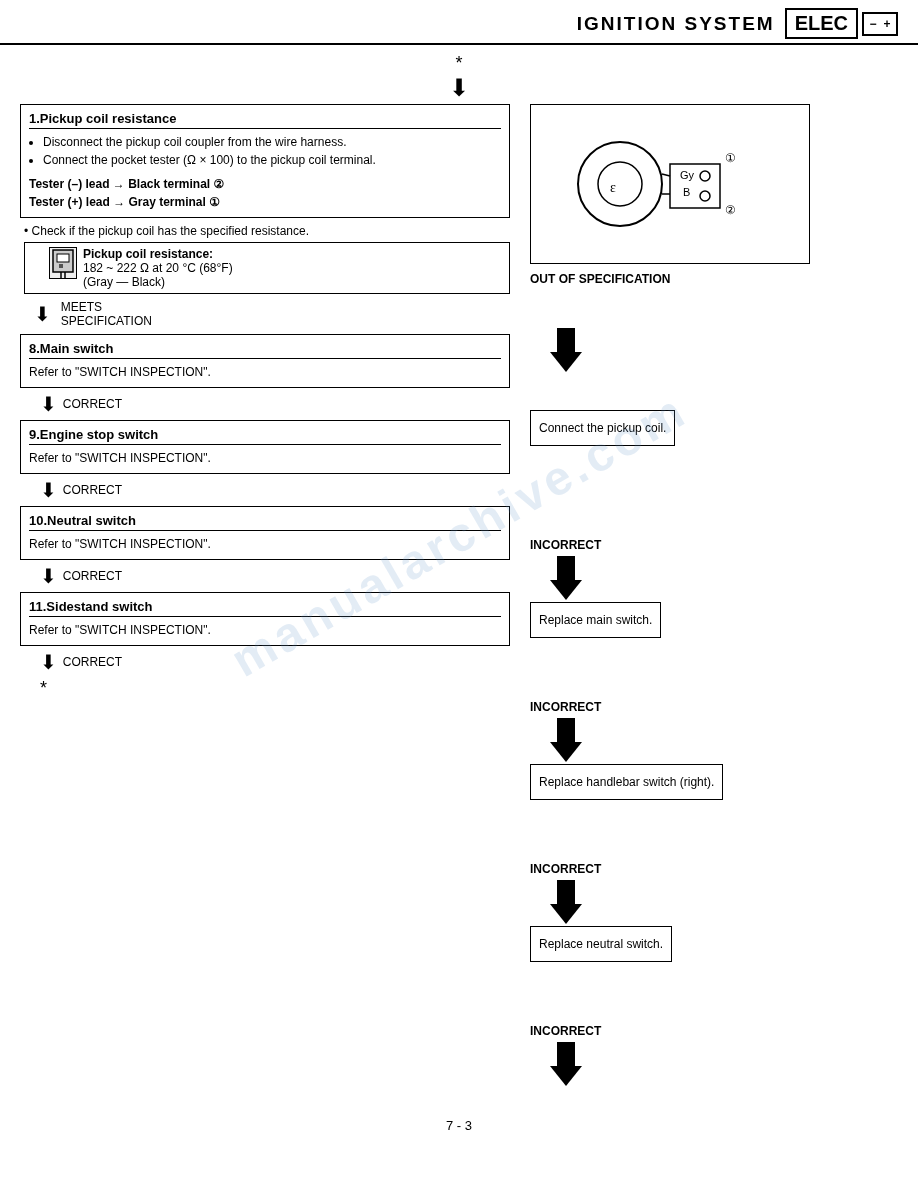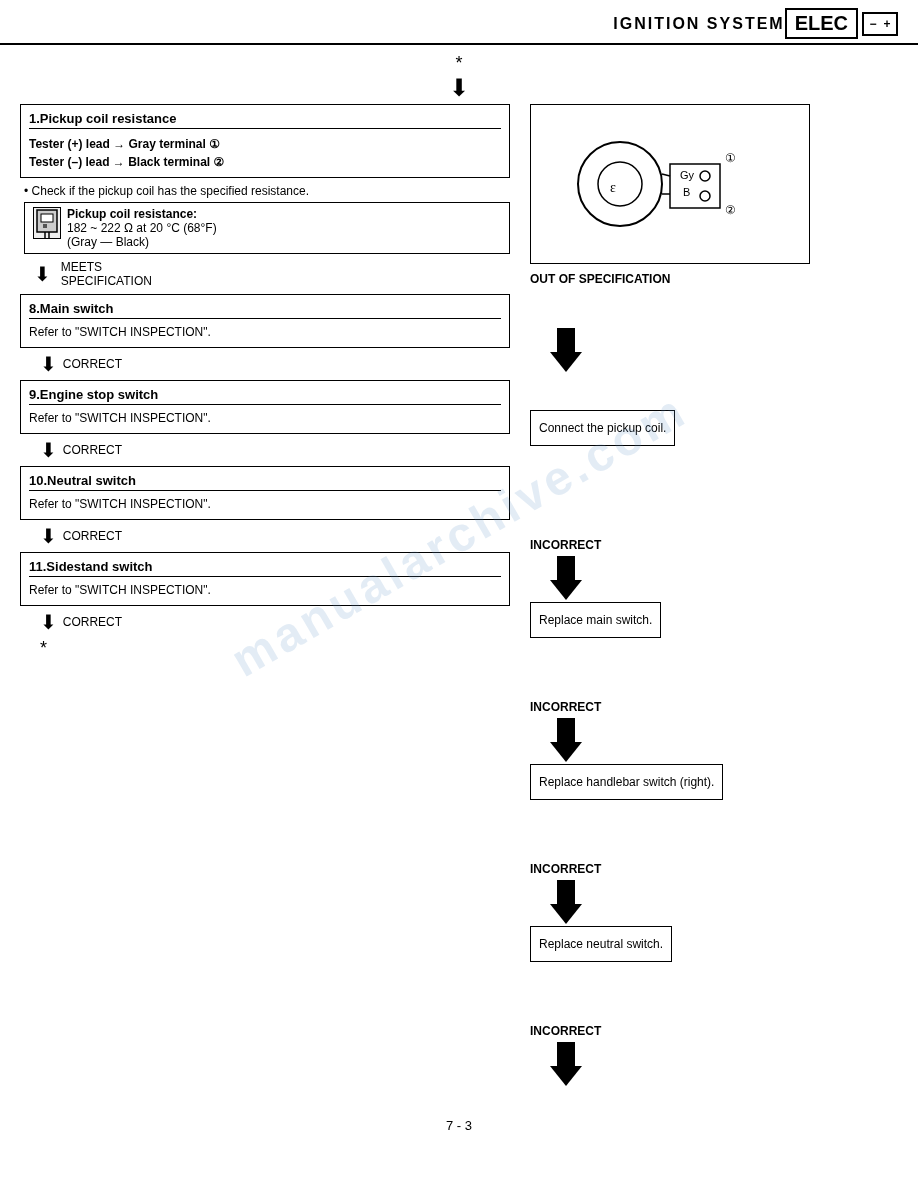--- a/index.html
+++ b/index.html
@@ -16,23 +16,24 @@
     
     .header {
       display: flex;
       justify-content: flex-end;
       align-items: center;
       padding: 8px 20px 4px 20px;
       border-bottom: 2px solid #000;
       margin-bottom: 4px;
     }
     .header-title {
-      font-size: 16px;
+      font-size: 19px;
       font-weight: bold;
       letter-spacing: 2px;
+      margin-right: 10px;
     }
     .elec-badge {
       border: 2px solid #000;
       padding: 2px 8px;
       font-size: 20px;
       font-weight: bold;
       margin-right: 4px;
     }
     .battery-icon {
       border: 2px solid #000;
@@ -93,21 +94,21 @@
     }
     .box-content {
       font-size: 12px;
       line-height: 1.5;
     }
     .box-content ul {
       padding-left: 14px;
     }
     .box-tester {
       border: 1px solid #000;
-      padding: 4px 8px;
+      padding: 4px 24px;
       margin-top: 4px;
       display: flex;
       align-items: flex-start;
       gap: 6px;
       font-size: 12px;
     }
     .tester-icon {
       border: 1px solid #000;
       width: 28px;
       height: 32px;
@@ -256,23 +257,27 @@
   </div>
 
   <div class="flow-layout">
 
     <div class="left-col">
 
       <div class="step-section">
         <div class="box">
           <div class="box-title">1.Pickup coil resistance</div>
           <div class="box-content">
+            <ul>
+              <li>Disconnect the pickup coil coupler from the wire harness.</li>
+              <li>Connect the pocket tester (Ω × 100) to the pickup coil terminal.</li>
+            </ul>
             <div style="margin-top:6px;">
+              <div><span class="inline-bold">Tester (–) lead → Black terminal ②</span></div>
               <div><span class="inline-bold">Tester (+) lead → Gray terminal ①</span></div>
-              <div><span class="inline-bold">Tester (–) lead → Black terminal ②</span></div>
             </div>
           </div>
         </div>
 
         <div style="margin-left:4px;">
           <div style="font-size:12px; margin-bottom:4px;">• Check if the pickup coil has the specified resistance.</div>
           <div class="box-tester">
             <div class="tester-icon">
               <svg width="24" height="30" viewBox="0 0 24 30">
                 <rect x="2" y="2" width="20" height="22" fill="#ccc" stroke="#000" stroke-width="1.5"></rect>

